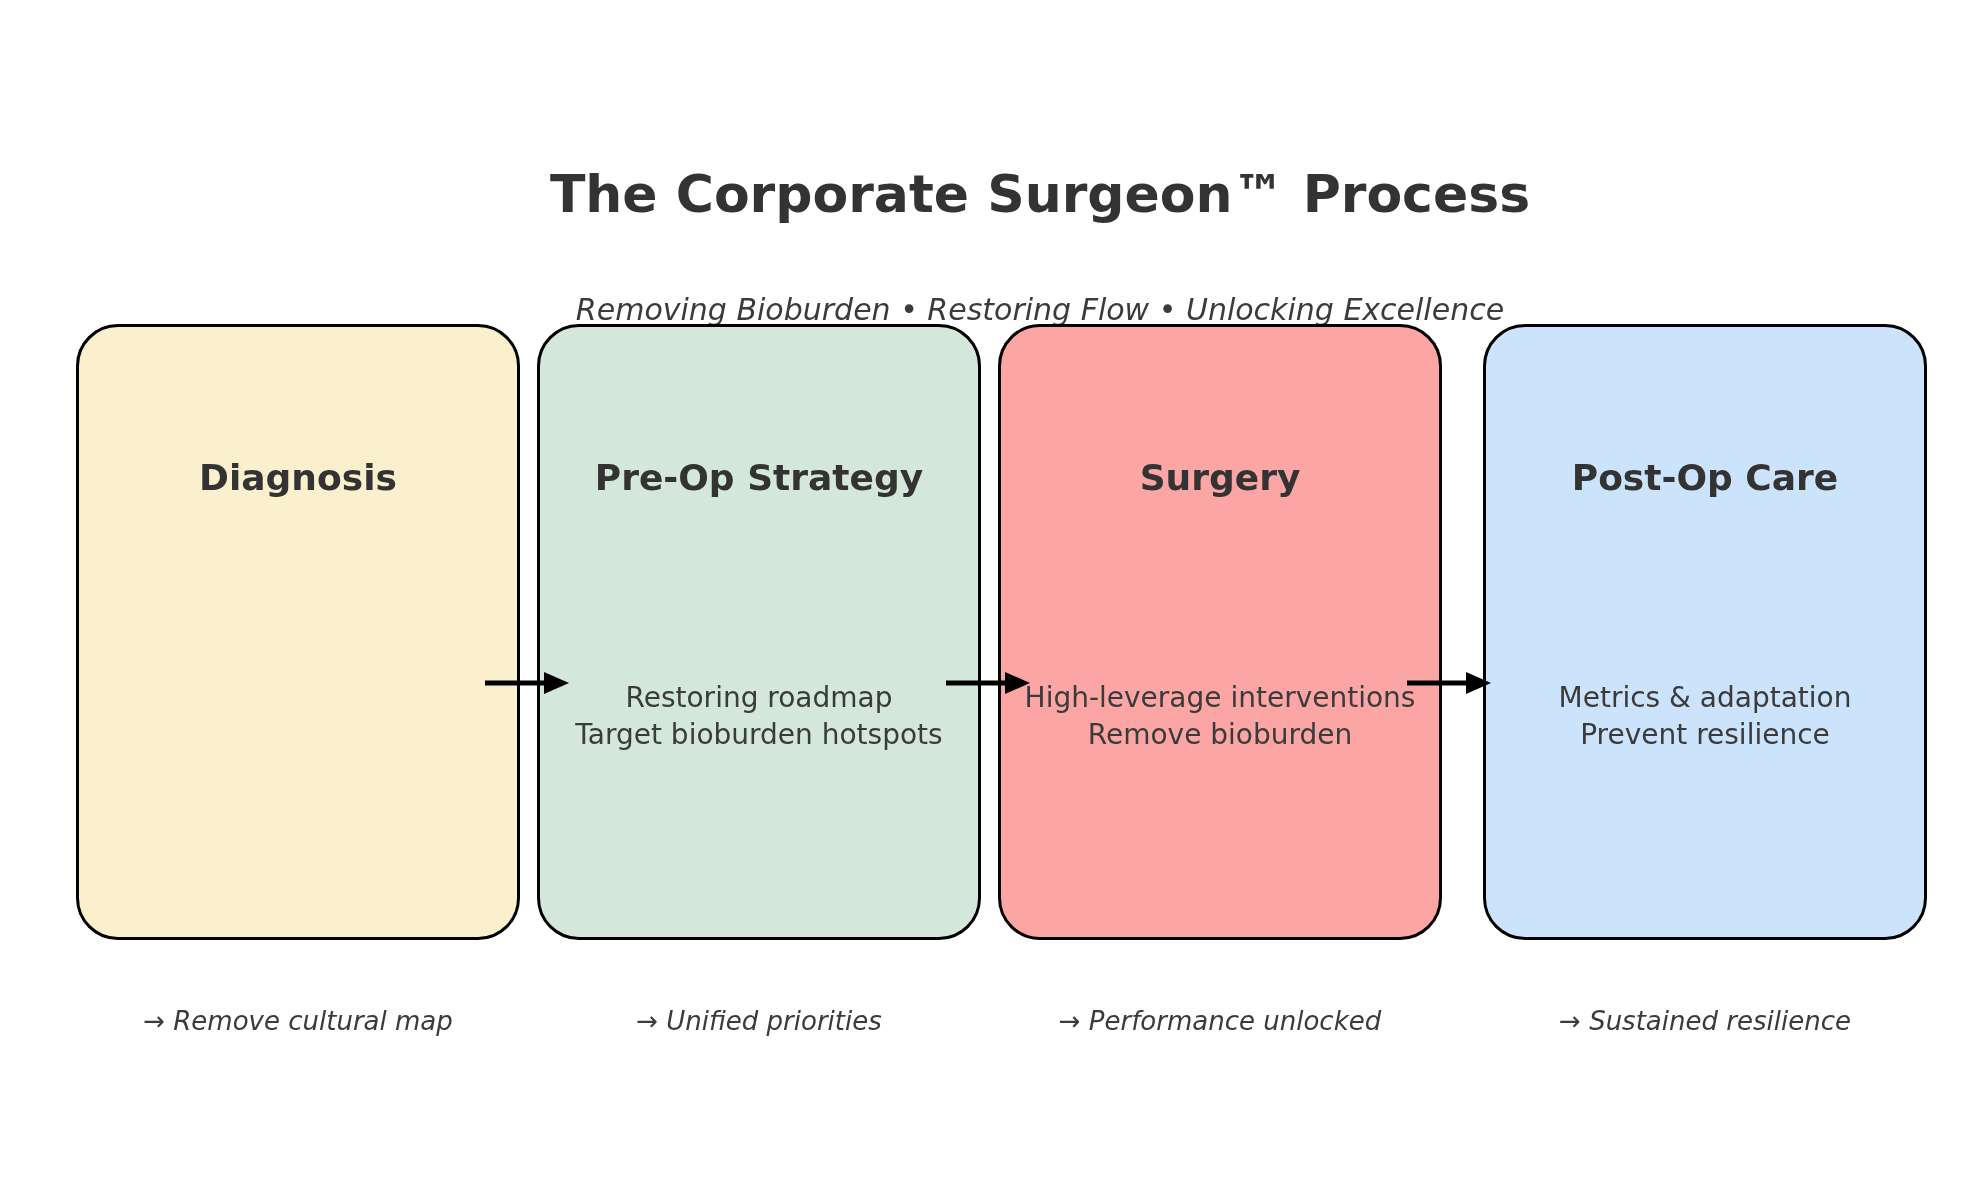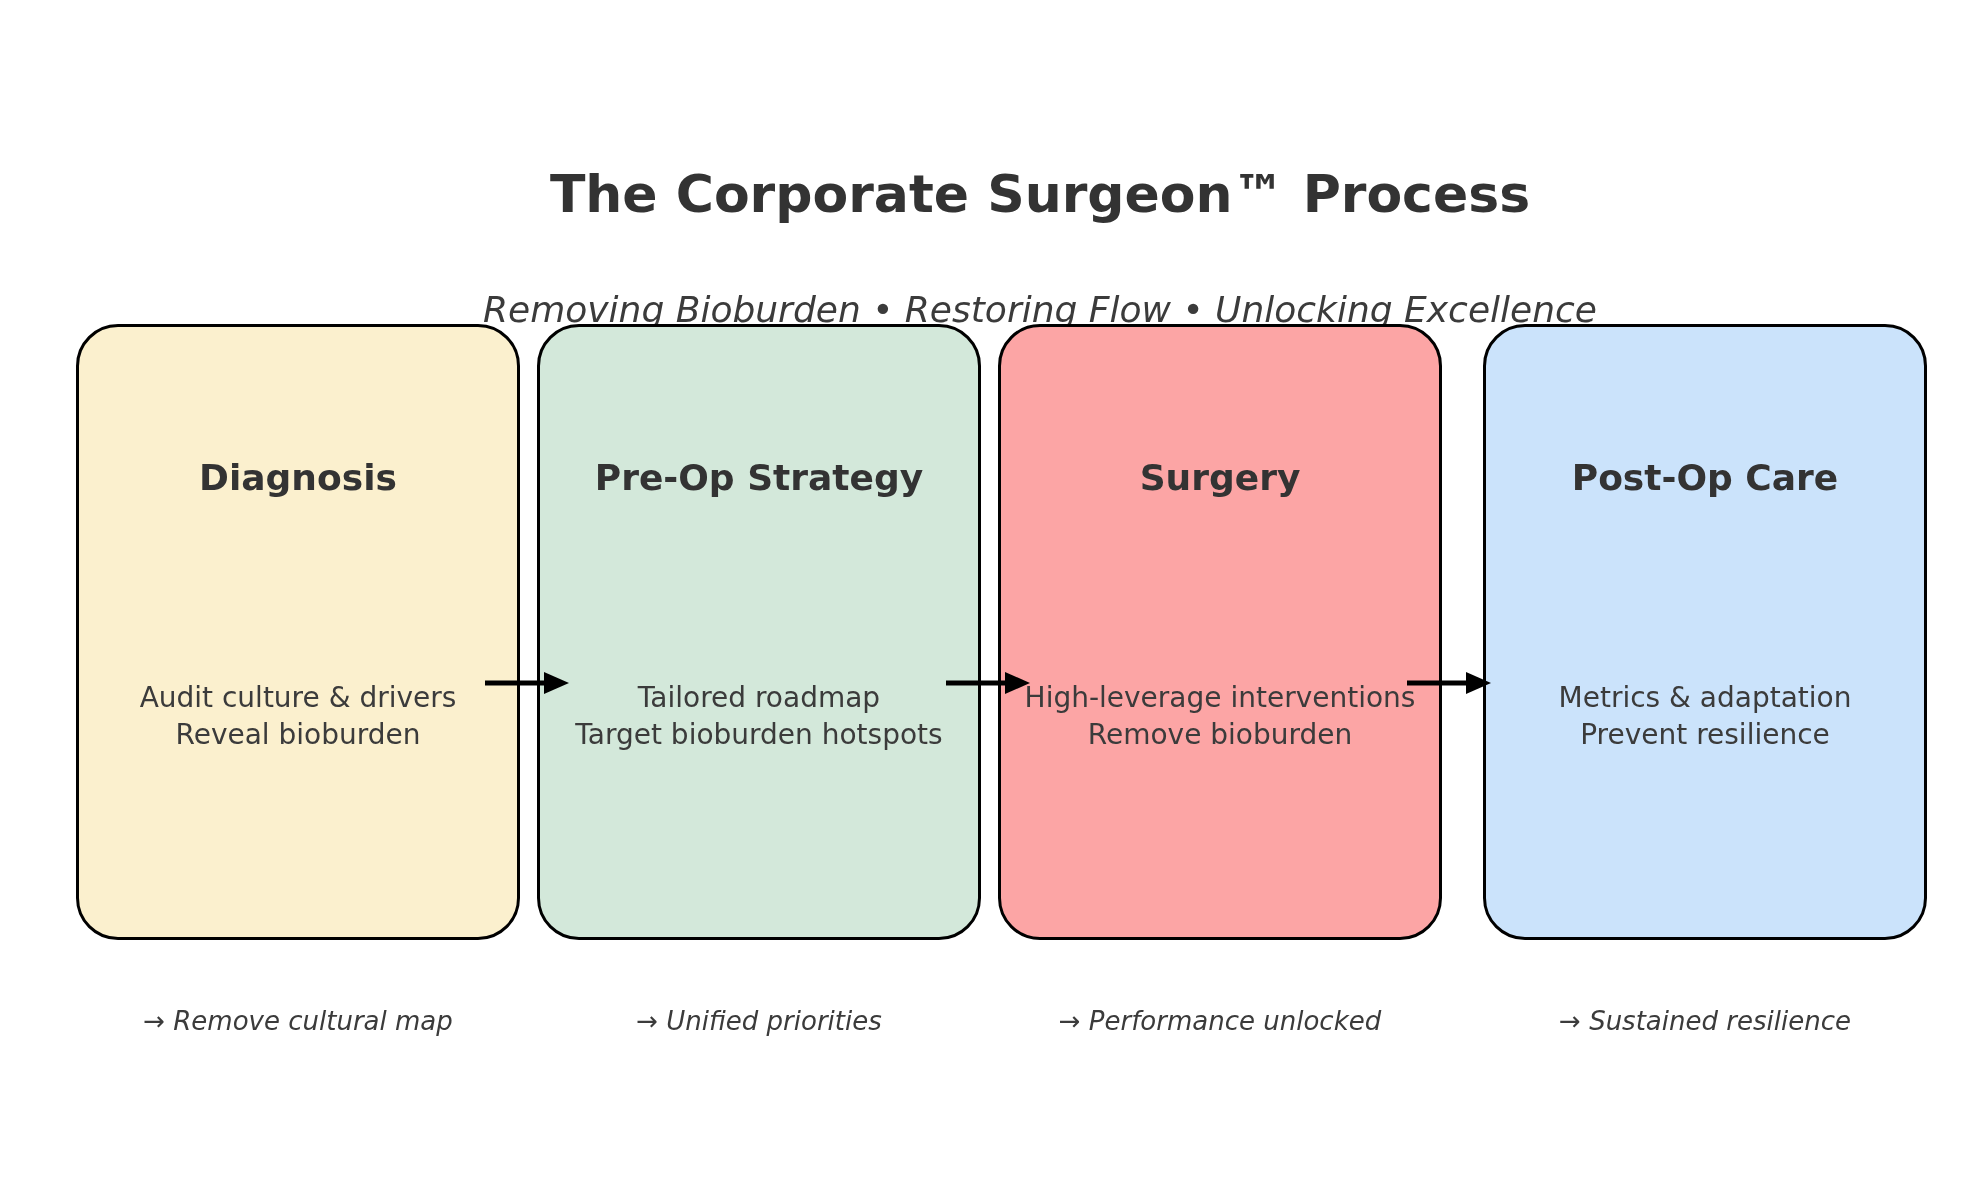--- a/index.html
+++ b/index.html
@@ -21,21 +21,21 @@
   .title {
     top: 168px;
     font-size: 52px;
     font-weight: bold;
     line-height: 52px;
     color: #333333;
     z-index: 0;
   }
   .subtitle {
     top: 291px;
-    font-size: 36px;
+    font-size: 30px;
     font-style: italic;
     line-height: 38px;
     color: #3b3b3b;
     z-index: 0;
   }
   .stage {
     position: absolute;
     top: 324px;
     width: 444px;
     height: 616px;
@@ -93,31 +93,27 @@
 </head>
 <body>
 
 <div class="canvas">
 
   <div class="header-center title">The Corporate Surgeon™ Process</div>
   <div class="header-center subtitle">Removing Bioburden • Restoring Flow • Unlocking Excellence</div>
 
   <div class="stage s0" style="background-color: rgb(251, 240, 206);">
     <div class="stage-title">Diagnosis</div>
-    <div class="stage-desc">
-      <div>Audit culture &amp; drivers</div>
-      <div>Reveal bioburden</div>
-    </div>
     <div class="stage-outcome">→ Remove cultural map</div>
   </div>
 
   <div class="stage s1" style="background-color: rgb(211, 232, 218);">
     <div class="stage-title">Pre-Op Strategy</div>
     <div class="stage-desc">
-      <div>Tailored roadmap</div>
+      <div>Restoring roadmap</div>
       <div>Target bioburden hotspots</div>
     </div>
     <div class="stage-outcome">→ Unified priorities</div>
   </div>
 
   <div class="stage s2" style="background-color: #fca5a5;">
     <div class="stage-title">Surgery</div>
     <div class="stage-desc">
       <div>High-leverage interventions</div>
       <div>Remove bioburden</div>

